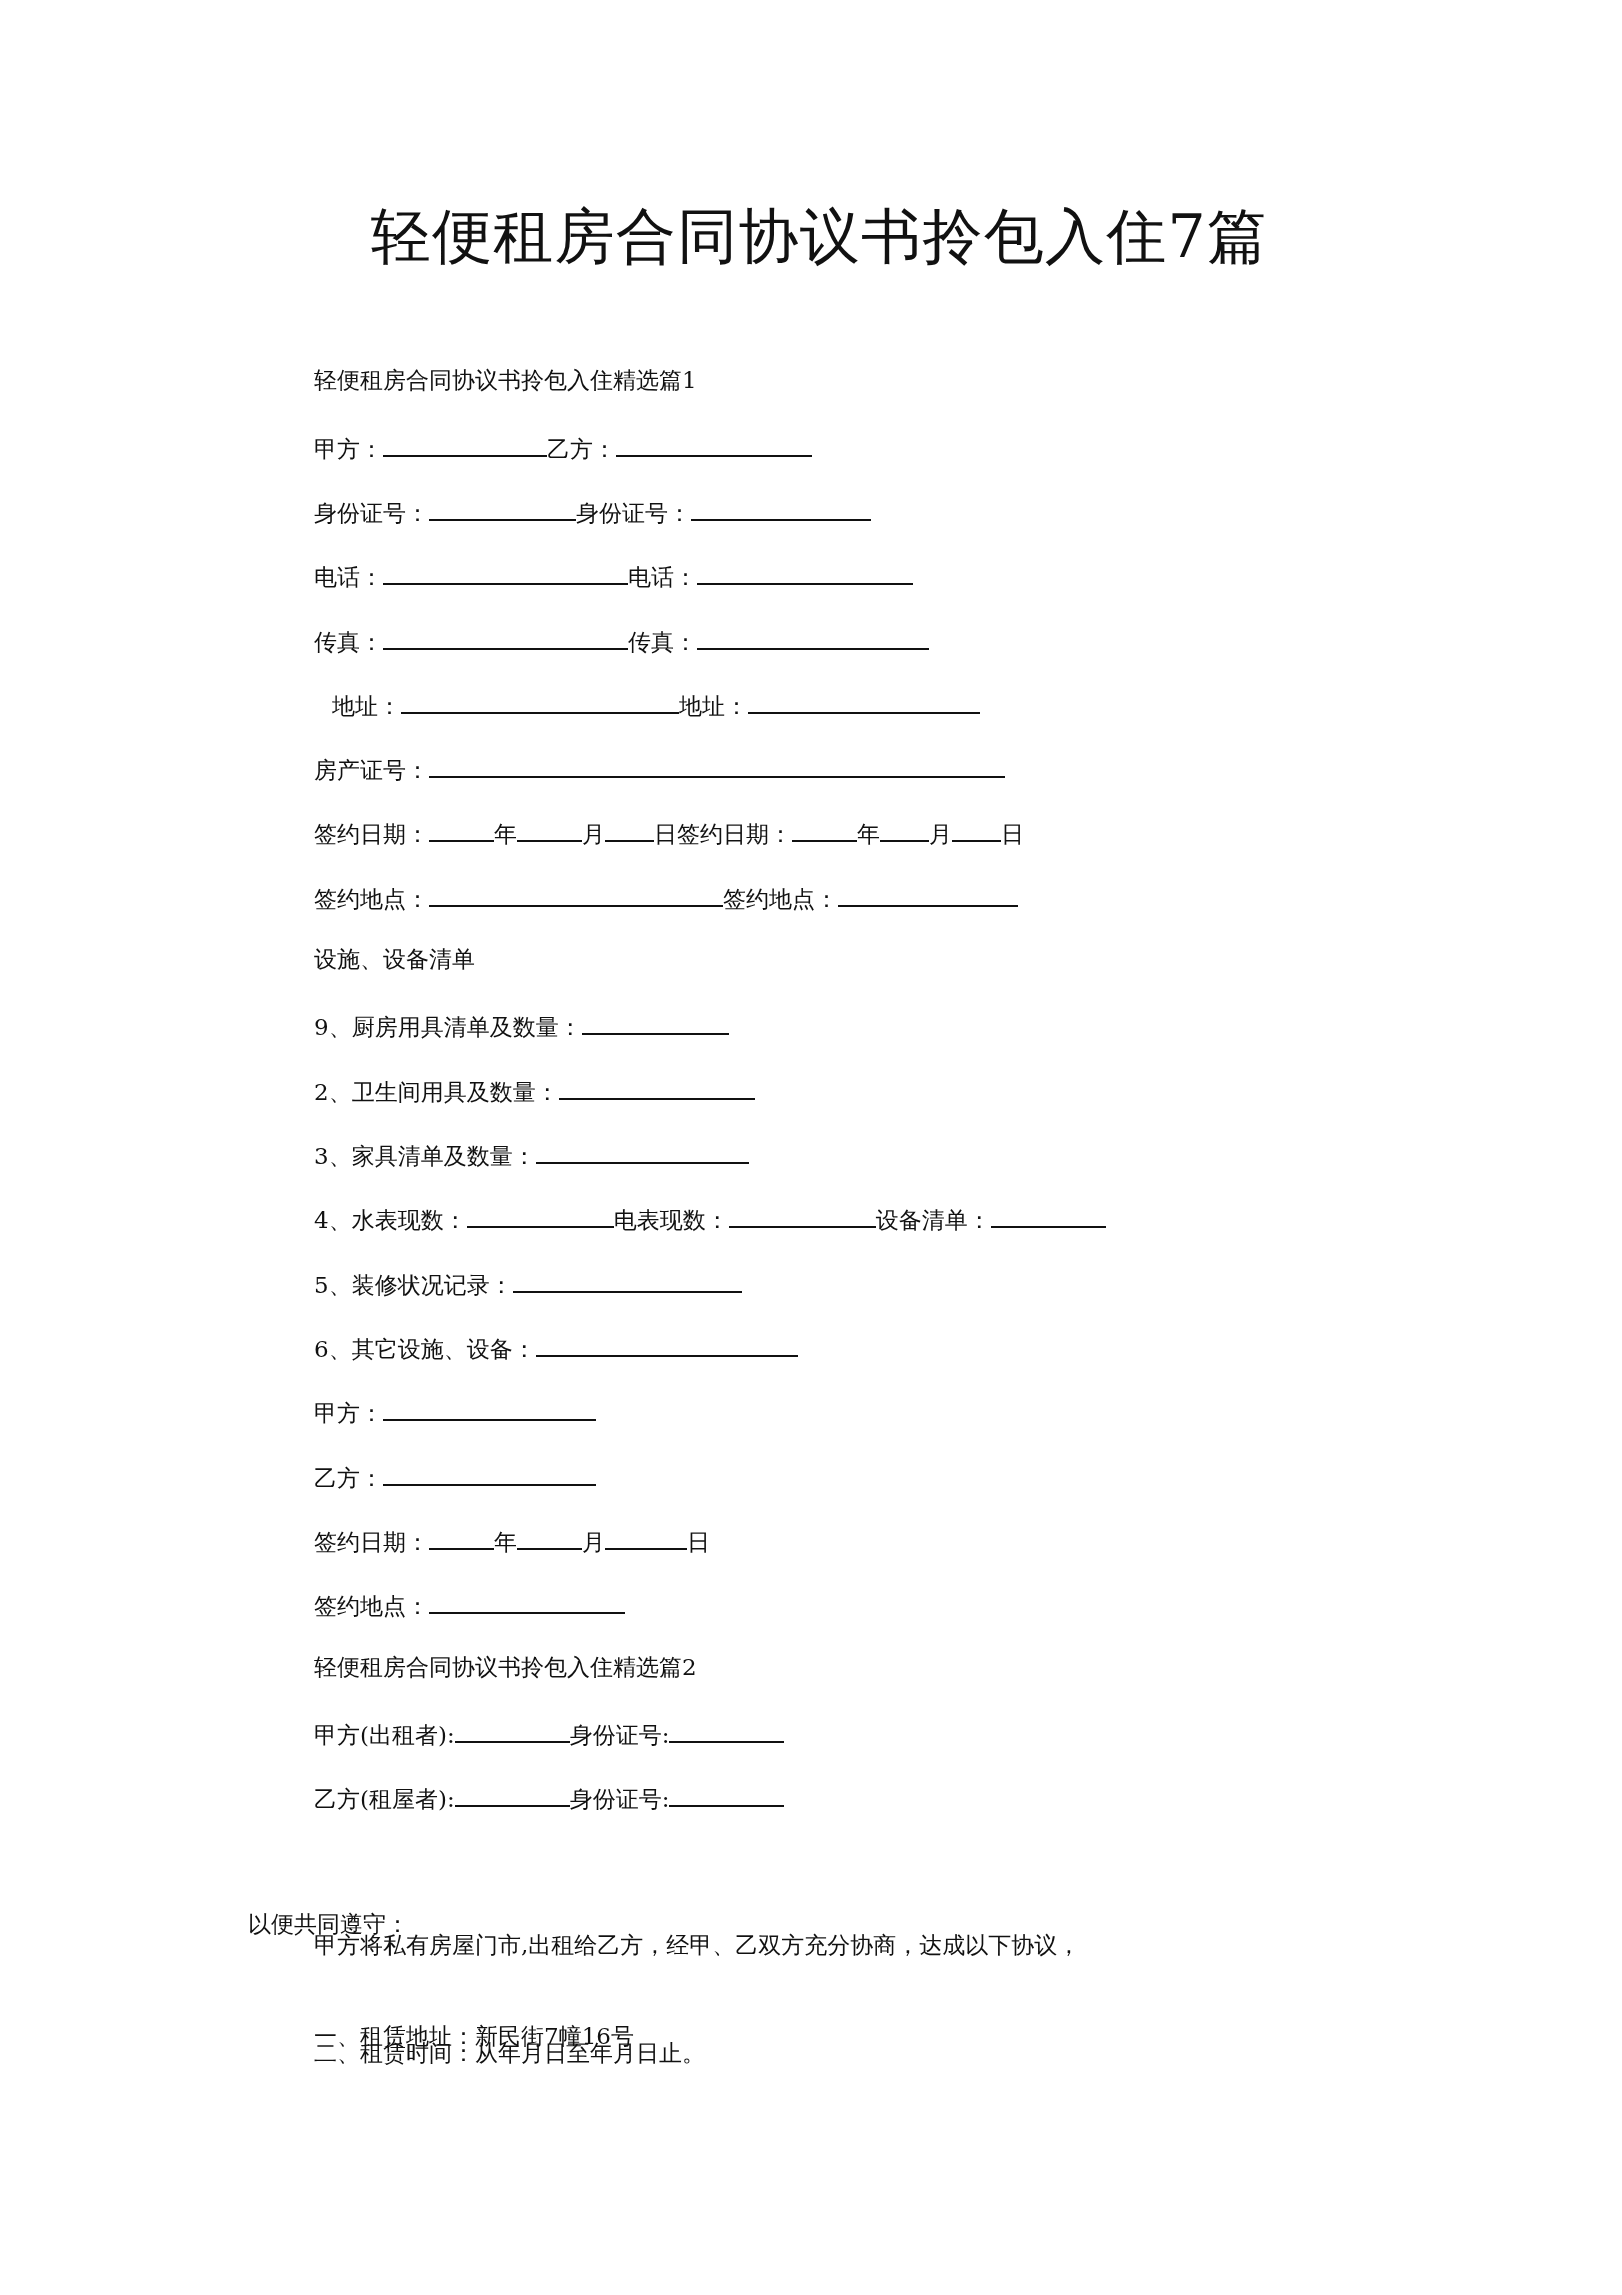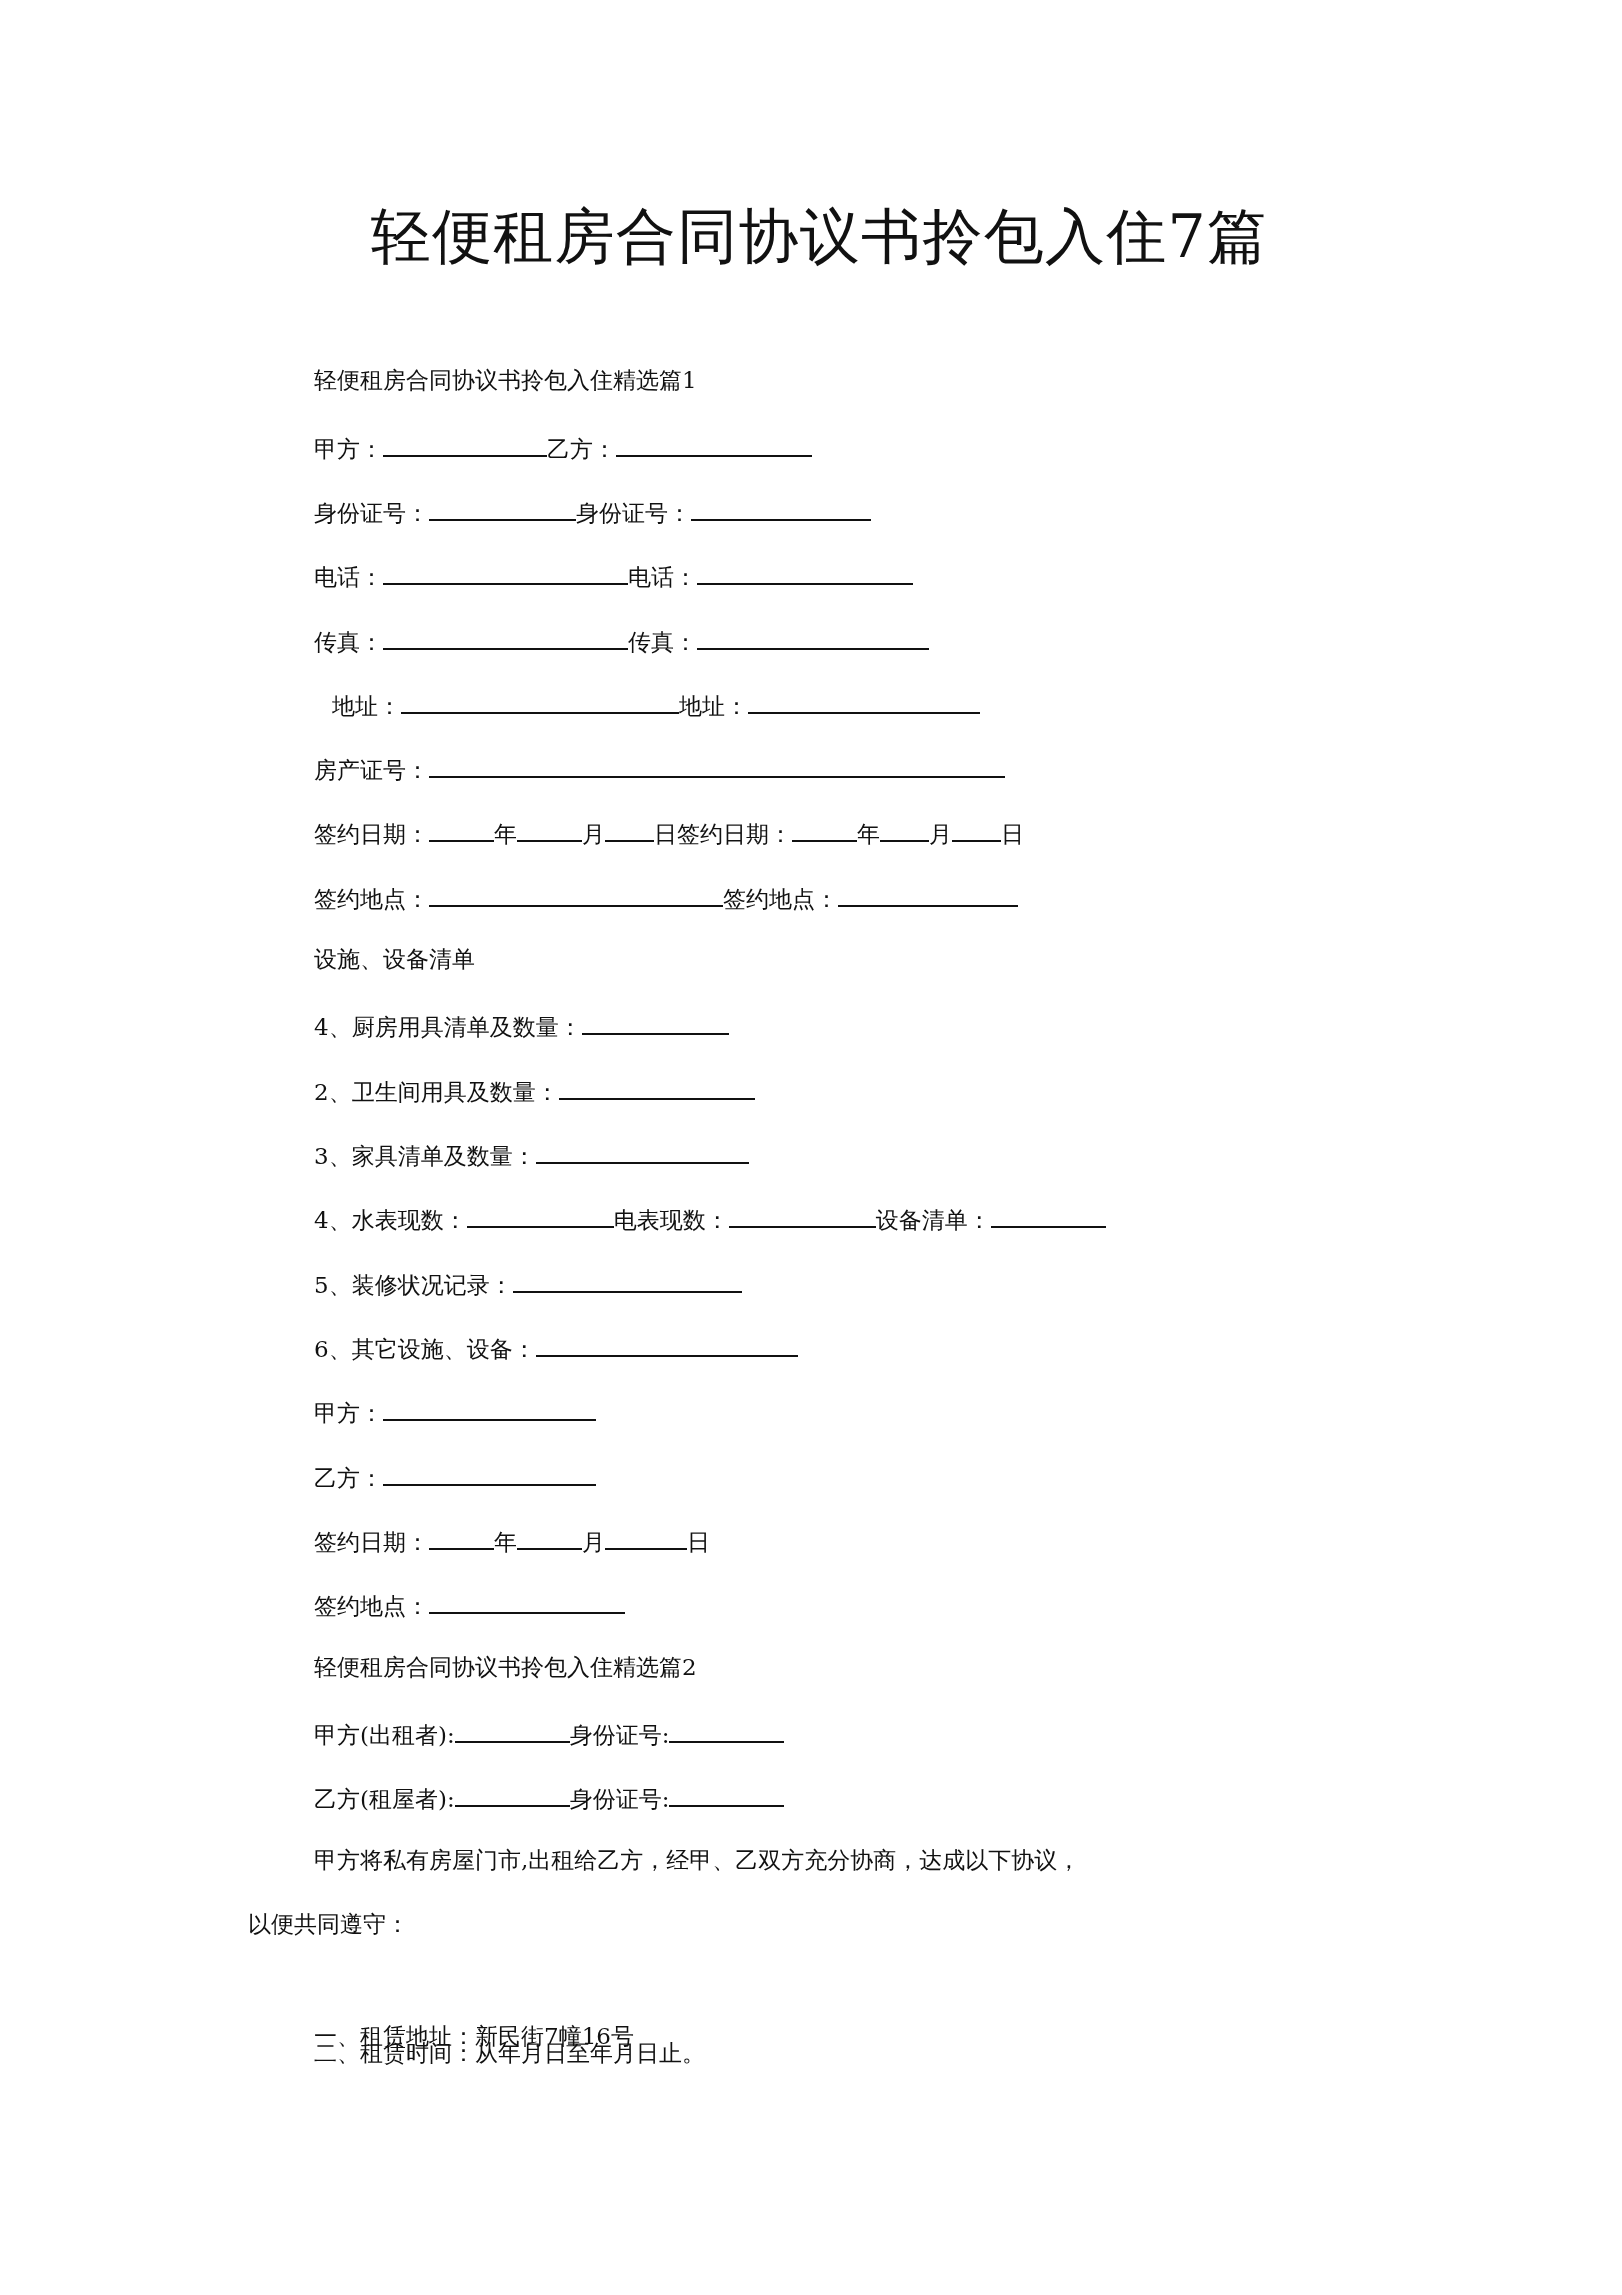--- a/index.html
+++ b/index.html
@@ -20,32 +20,32 @@
       <div class="line" style="top: 361px;"><span>轻便租房合同协议书拎包入住精选篇1</span></div>
       <div class="line" style="top: 426px;"><span>甲方：</span><span class="blank" style="width: 164px;"></span><span>乙方：</span><span class="blank" style="width: 196px;"></span></div>
       <div class="line" style="top: 490px;"><span>身份证号：</span><span class="blank" style="width: 147px;"></span><span>身份证号：</span><span class="blank" style="width: 180px;"></span></div>
       <div class="line" style="top: 554px;"><span>电话：</span><span class="blank" style="width: 245px;"></span><span>电话：</span><span class="blank" style="width: 216px;"></span></div>
       <div class="line" style="top: 619px;"><span>传真：</span><span class="blank" style="width: 245px;"></span><span>传真：</span><span class="blank" style="width: 232px;"></span></div>
       <div class="line" style="top: 683px; margin-left: 18px;"><span>地址：</span><span class="blank" style="width: 278px;"></span><span>地址：</span><span class="blank" style="width: 232px;"></span></div>
       <div class="line" style="top: 747px;"><span>房产证号：</span><span class="blank" style="width: 576px;"></span></div>
       <div class="line" style="top: 811px;"><span>签约日期：</span><span class="blank" style="width: 65px;"></span><span>年</span><span class="blank" style="width: 65px;"></span><span>月</span><span class="blank" style="width: 49px;"></span><span>日签约日期：</span><span class="blank" style="width: 65px;"></span><span>年</span><span class="blank" style="width: 49px;"></span><span>月</span><span class="blank" style="width: 49px;"></span><span>日</span></div>
       <div class="line" style="top: 876px;"><span>签约地点：</span><span class="blank" style="width: 294px;"></span><span>签约地点：</span><span class="blank" style="width: 180px;"></span></div>
       <div class="line" style="top: 940px;"><span>设施、设备清单</span></div>
-      <div class="line" style="top: 1004px;"><span>4、厨房用具清单及数量：</span><span class="blank" style="width: 147px;"></span></div>
+      <div class="line" style="top: 1004px;"><span>9、厨房用具清单及数量：</span><span class="blank" style="width: 147px;"></span></div>
       <div class="line" style="top: 1069px;"><span>2、卫生间用具及数量：</span><span class="blank" style="width: 196px;"></span></div>
       <div class="line" style="top: 1133px;"><span>3、家具清单及数量：</span><span class="blank" style="width: 213px;"></span></div>
       <div class="line" style="top: 1197px;"><span>4、水表现数：</span><span class="blank" style="width: 147px;"></span><span>电表现数：</span><span class="blank" style="width: 147px;"></span><span>设备清单：</span><span class="blank" style="width: 115px;"></span></div>
       <div class="line" style="top: 1262px;"><span>5、装修状况记录：</span><span class="blank" style="width: 229px;"></span></div>
       <div class="line" style="top: 1326px;"><span>6、其它设施、设备：</span><span class="blank" style="width: 262px;"></span></div>
       <div class="line" style="top: 1390px;"><span>甲方：</span><span class="blank" style="width: 213px;"></span></div>
       <div class="line" style="top: 1455px;"><span>乙方：</span><span class="blank" style="width: 213px;"></span></div>
       <div class="line" style="top: 1519px;"><span>签约日期：</span><span class="blank" style="width: 65px;"></span><span>年</span><span class="blank" style="width: 65px;"></span><span>月</span><span class="blank" style="width: 82px;"></span><span>日</span></div>
       <div class="line" style="top: 1583px;"><span>签约地点：</span><span class="blank" style="width: 196px;"></span></div>
       <div class="line" style="top: 1648px;"><span>轻便租房合同协议书拎包入住精选篇2</span></div>
       <div class="line" style="top: 1712px;"><span>甲方(出租者):</span><span class="blank" style="width: 115px;"></span><span>身份证号:</span><span class="blank" style="width: 115px;"></span></div>
       <div class="line" style="top: 1776px;"><span>乙方(租屋者):</span><span class="blank" style="width: 115px;"></span><span>身份证号:</span><span class="blank" style="width: 115px;"></span></div>
-      <div class="line" style="top: 1841px;"><span>甲方将私有房屋门市,出租给乙方，经甲、乙双方充分协商，达成以下协议，</span></div>
+      <div class="line" style="top: 1926px;"><span>甲方将私有房屋门市,出租给乙方，经甲、乙双方充分协商，达成以下协议，</span></div>
       <div class="line full" style="top: 1905px;"><span>以便共同遵守：</span></div>
       <div class="line" style="top: 1969px; margin-top: 48px;"><span>一、租赁地址：新民街7幢16号</span></div>
       <div class="line" style="top: 2034px;"><span>二、租赁时间：从年月日至年月日止。</span></div>
     </div>
 </div>
 
 
 </body></html>

